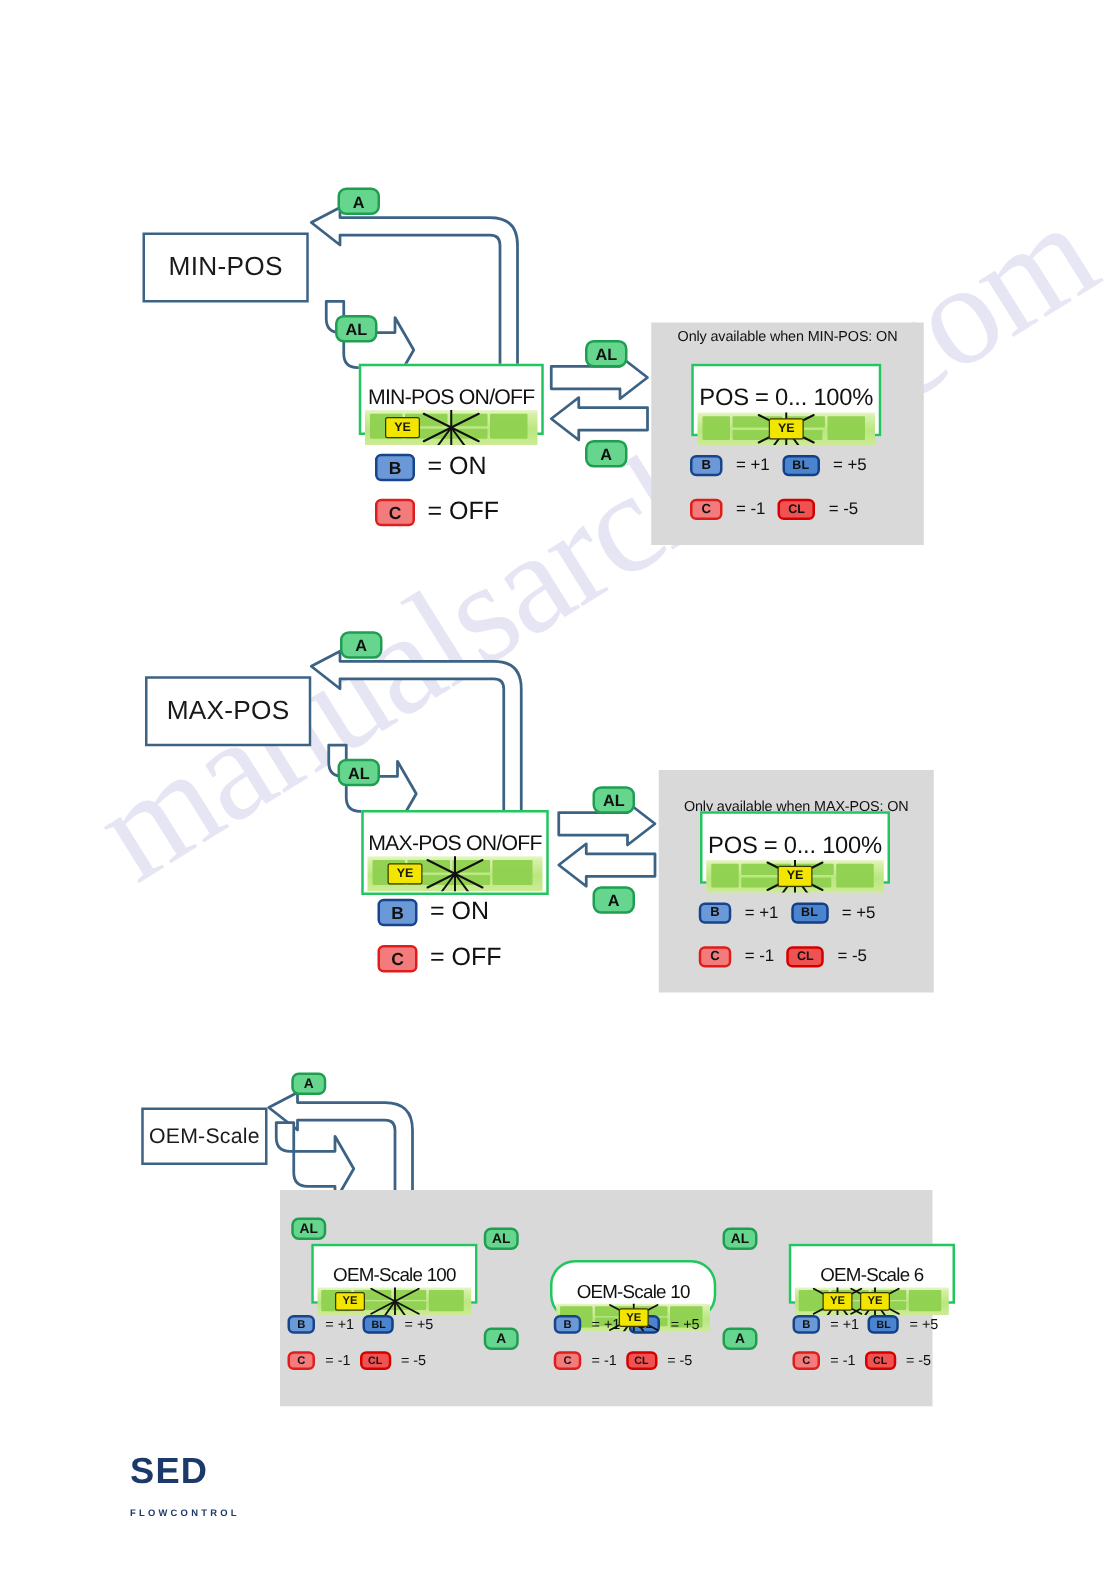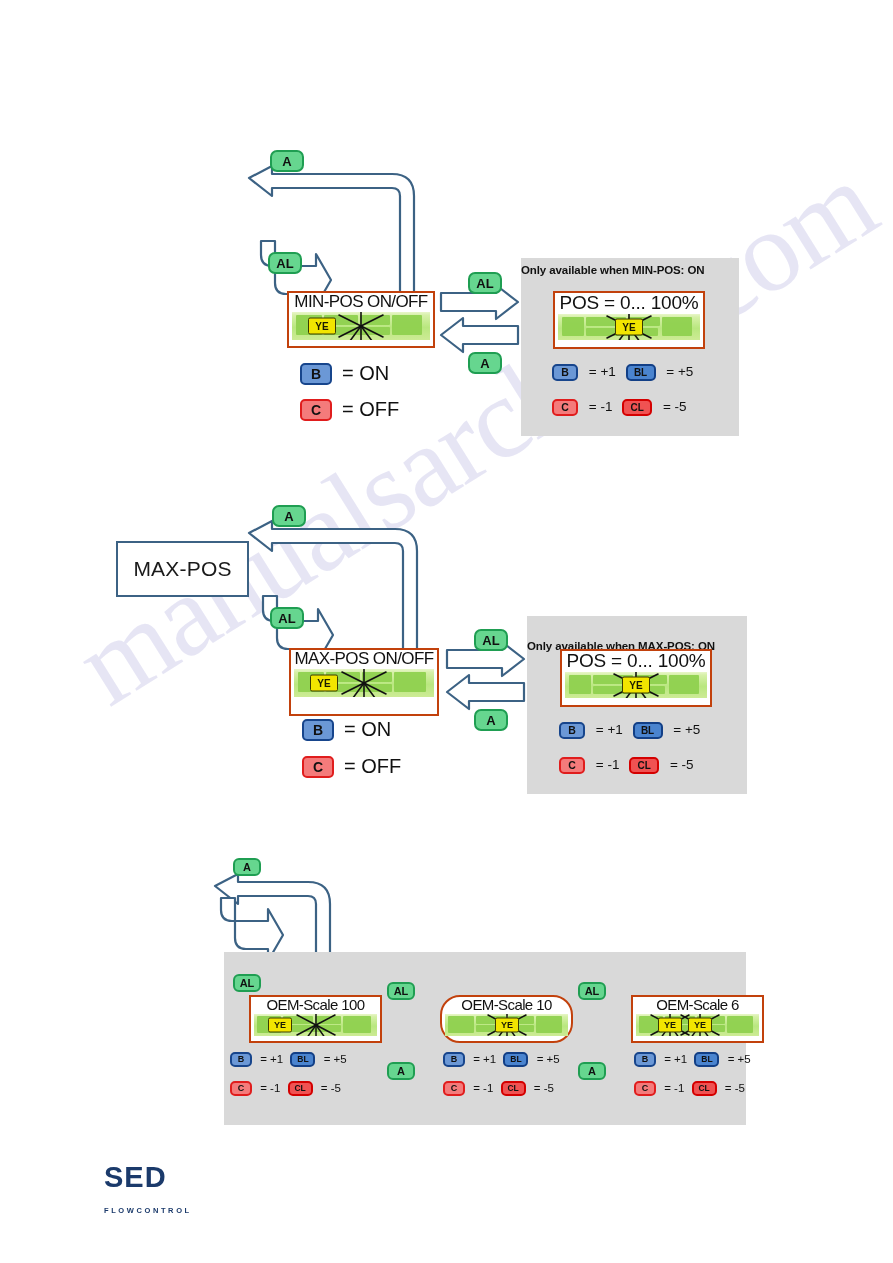--- a/index.html
+++ b/index.html
@@ -20,22 +20,22 @@
 
   
   .menu-box{
     position:absolute;border:2px solid #3c6284;background:#fff;
     box-sizing:border-box;display:flex;align-items:center;justify-content:center;
   }
   .menu-box .mb-label{font-size:21px;color:#1a1a1a;letter-spacing:.2px;}
 
   
   .state-box{
-    position:absolute;border:2px solid #c2410c;background:#fff;
-    box-sizing:border-box;padding:0 3px 3px 3px;
+    position:absolute;border:2px solid #22c55e;background:#fff;
+    box-sizing:border-box;padding:16px 3px 3px 3px;
   }
   .state-title{
     text-align:center;font-size:17px;color:#111;line-height:1.0;
     letter-spacing:-.6px;white-space:nowrap;
   }
   .state-title.small{font-size:15px;text-align:center;}
 
   
   .lcd{
     position:relative;margin:2px auto 0 auto;height:28px;
@@ -81,21 +81,21 @@
   
   .legend-row{position:absolute;display:flex;align-items:center;white-space:nowrap;}
   .legend-row .k{width:32px;height:22px;font-size:14px;}
   .legend-row .txt{font-size:20px;color:#111;margin-left:10px;}
 
   
   .gray-panel{
     position:absolute;background:#d9d9d9;box-sizing:border-box;
   }
   .gray-title{
-    text-align:left;font-size:11.5px;font-weight:bold;color:#111;
+    text-align:center;font-size:11.5px;font-weight:normal;color:#111;
     letter-spacing:-.1px;white-space:nowrap;
   }
 
   
   .mini-legend{position:absolute;font-size:13.5px;color:#111;white-space:nowrap;}
   .mini-legend .k{width:26px;height:17px;font-size:10.5px;}
   .mini-legend .k.wide{width:30px;height:17px;font-size:10px;}
   .mini-legend .eq{margin:0 6px 0 7px;}
 
   .mini-legend.tiny{font-size:11.5px;}
@@ -177,20 +177,23 @@
     <g>
       <path class="blk" d="M 549 1006 L 593 1006 L 593 999 L 612 1014 L 593 1029 L 593 1022 L 549 1022 Z"></path>
     </g>
     <g>
       <path class="blk" d="M 612 1035 L 568 1035 L 568 1028 L 549 1043 L 568 1058 L 568 1051 L 612 1051 Z"></path>
     </g>
   </svg>
 
   <div class="key green" style="left:270px;top:150px;">A</div>
 
+  <div class="menu-box" style="left:114px;top:186px;width:133px;height:56px;">
+    <span class="mb-label">MIN-POS</span>
+  </div>
 
   <div class="key green" style="left:268px;top:252px;">AL</div>
 
   <div class="state-box" style="left:287px;top:291px;width:148px;height:57px;">
     <div class="state-title">MIN-POS ON/OFF</div>
     <div class="lcd" style="width:138px;">
       <div class="seg" style="left:4px;top:3px;width:26px;height:20px;"></div>
       <div class="seg" style="left:32px;top:3px;width:34px;height:10px;"></div>
       <div class="seg" style="left:68px;top:3px;width:30px;height:10px;"></div>
       <div class="seg" style="left:100px;top:3px;width:30px;height:20px;"></div>
@@ -342,20 +345,23 @@
     <div class="mini-legend" style="left:32px;top:141px;">
       <span class="key-inline k-red k">C</span>
       <span class="eq">= -1</span>
       <span class="key-inline k-red-strong k wide">CL</span>
       <span class="eq">= -5</span>
     </div>
   </div>
 
   <div class="key green sm" style="left:233px;top:858px;">A</div>
 
+  <div class="menu-box" style="left:113px;top:886px;width:101px;height:46px;">
+    <span class="mb-label" style="font-size:17px;">OEM-Scale</span>
+  </div>
 
   <div class="gray-panel" style="left:224px;top:952px;width:522px;height:173px;">
 
     <div class="key green sm" style="left:9px;top:22px;">AL</div>
 
     <div class="state-box" style="left:25px;top:43px;width:133px;height:48px;">
       <div class="state-title small">OEM-Scale 100</div>
       <div class="lcd compact" style="width:123px;">
         <div class="seg" style="left:3px;top:2px;width:24px;height:17px;"></div>
         <div class="seg" style="left:29px;top:2px;width:30px;height:8px;"></div>
@@ -386,21 +392,21 @@
     <div class="mini-legend tiny" style="left:6px;top:129px;">
       <span class="key-inline k-red k">C</span>
       <span class="eq">= -1</span>
       <span class="key-inline k-red-strong k wide">CL</span>
       <span class="eq">= -5</span>
     </div>
 
     <div class="key green sm" style="left:163px;top:30px;">AL</div>
     <div class="key green sm" style="left:163px;top:110px;">A</div>
 
-    <div class="state-box" style="left:216px;top:43px;width:133px;height:48px;border-radius:20px;">
+    <div class="state-box" style="left:216px;top:56px;width:133px;height:48px;border-radius:20px;">
       <div class="state-title small">OEM-Scale 10</div>
       <div class="lcd compact" style="width:123px;">
         <div class="seg" style="left:3px;top:2px;width:26px;height:17px;"></div>
         <div class="seg" style="left:31px;top:2px;width:30px;height:8px;"></div>
         <div class="seg" style="left:63px;top:2px;width:26px;height:8px;"></div>
         <div class="seg" style="left:91px;top:2px;width:26px;height:17px;"></div>
         <div class="seg" style="left:31px;top:11px;width:58px;height:7px;"></div>
         <svg class="rays sm" viewBox="0 0 48 40">
           <g stroke="#111" stroke-width="1.5" stroke-linecap="round">
             <line x1="24" y1="20" x2="24" y2="2"></line>

